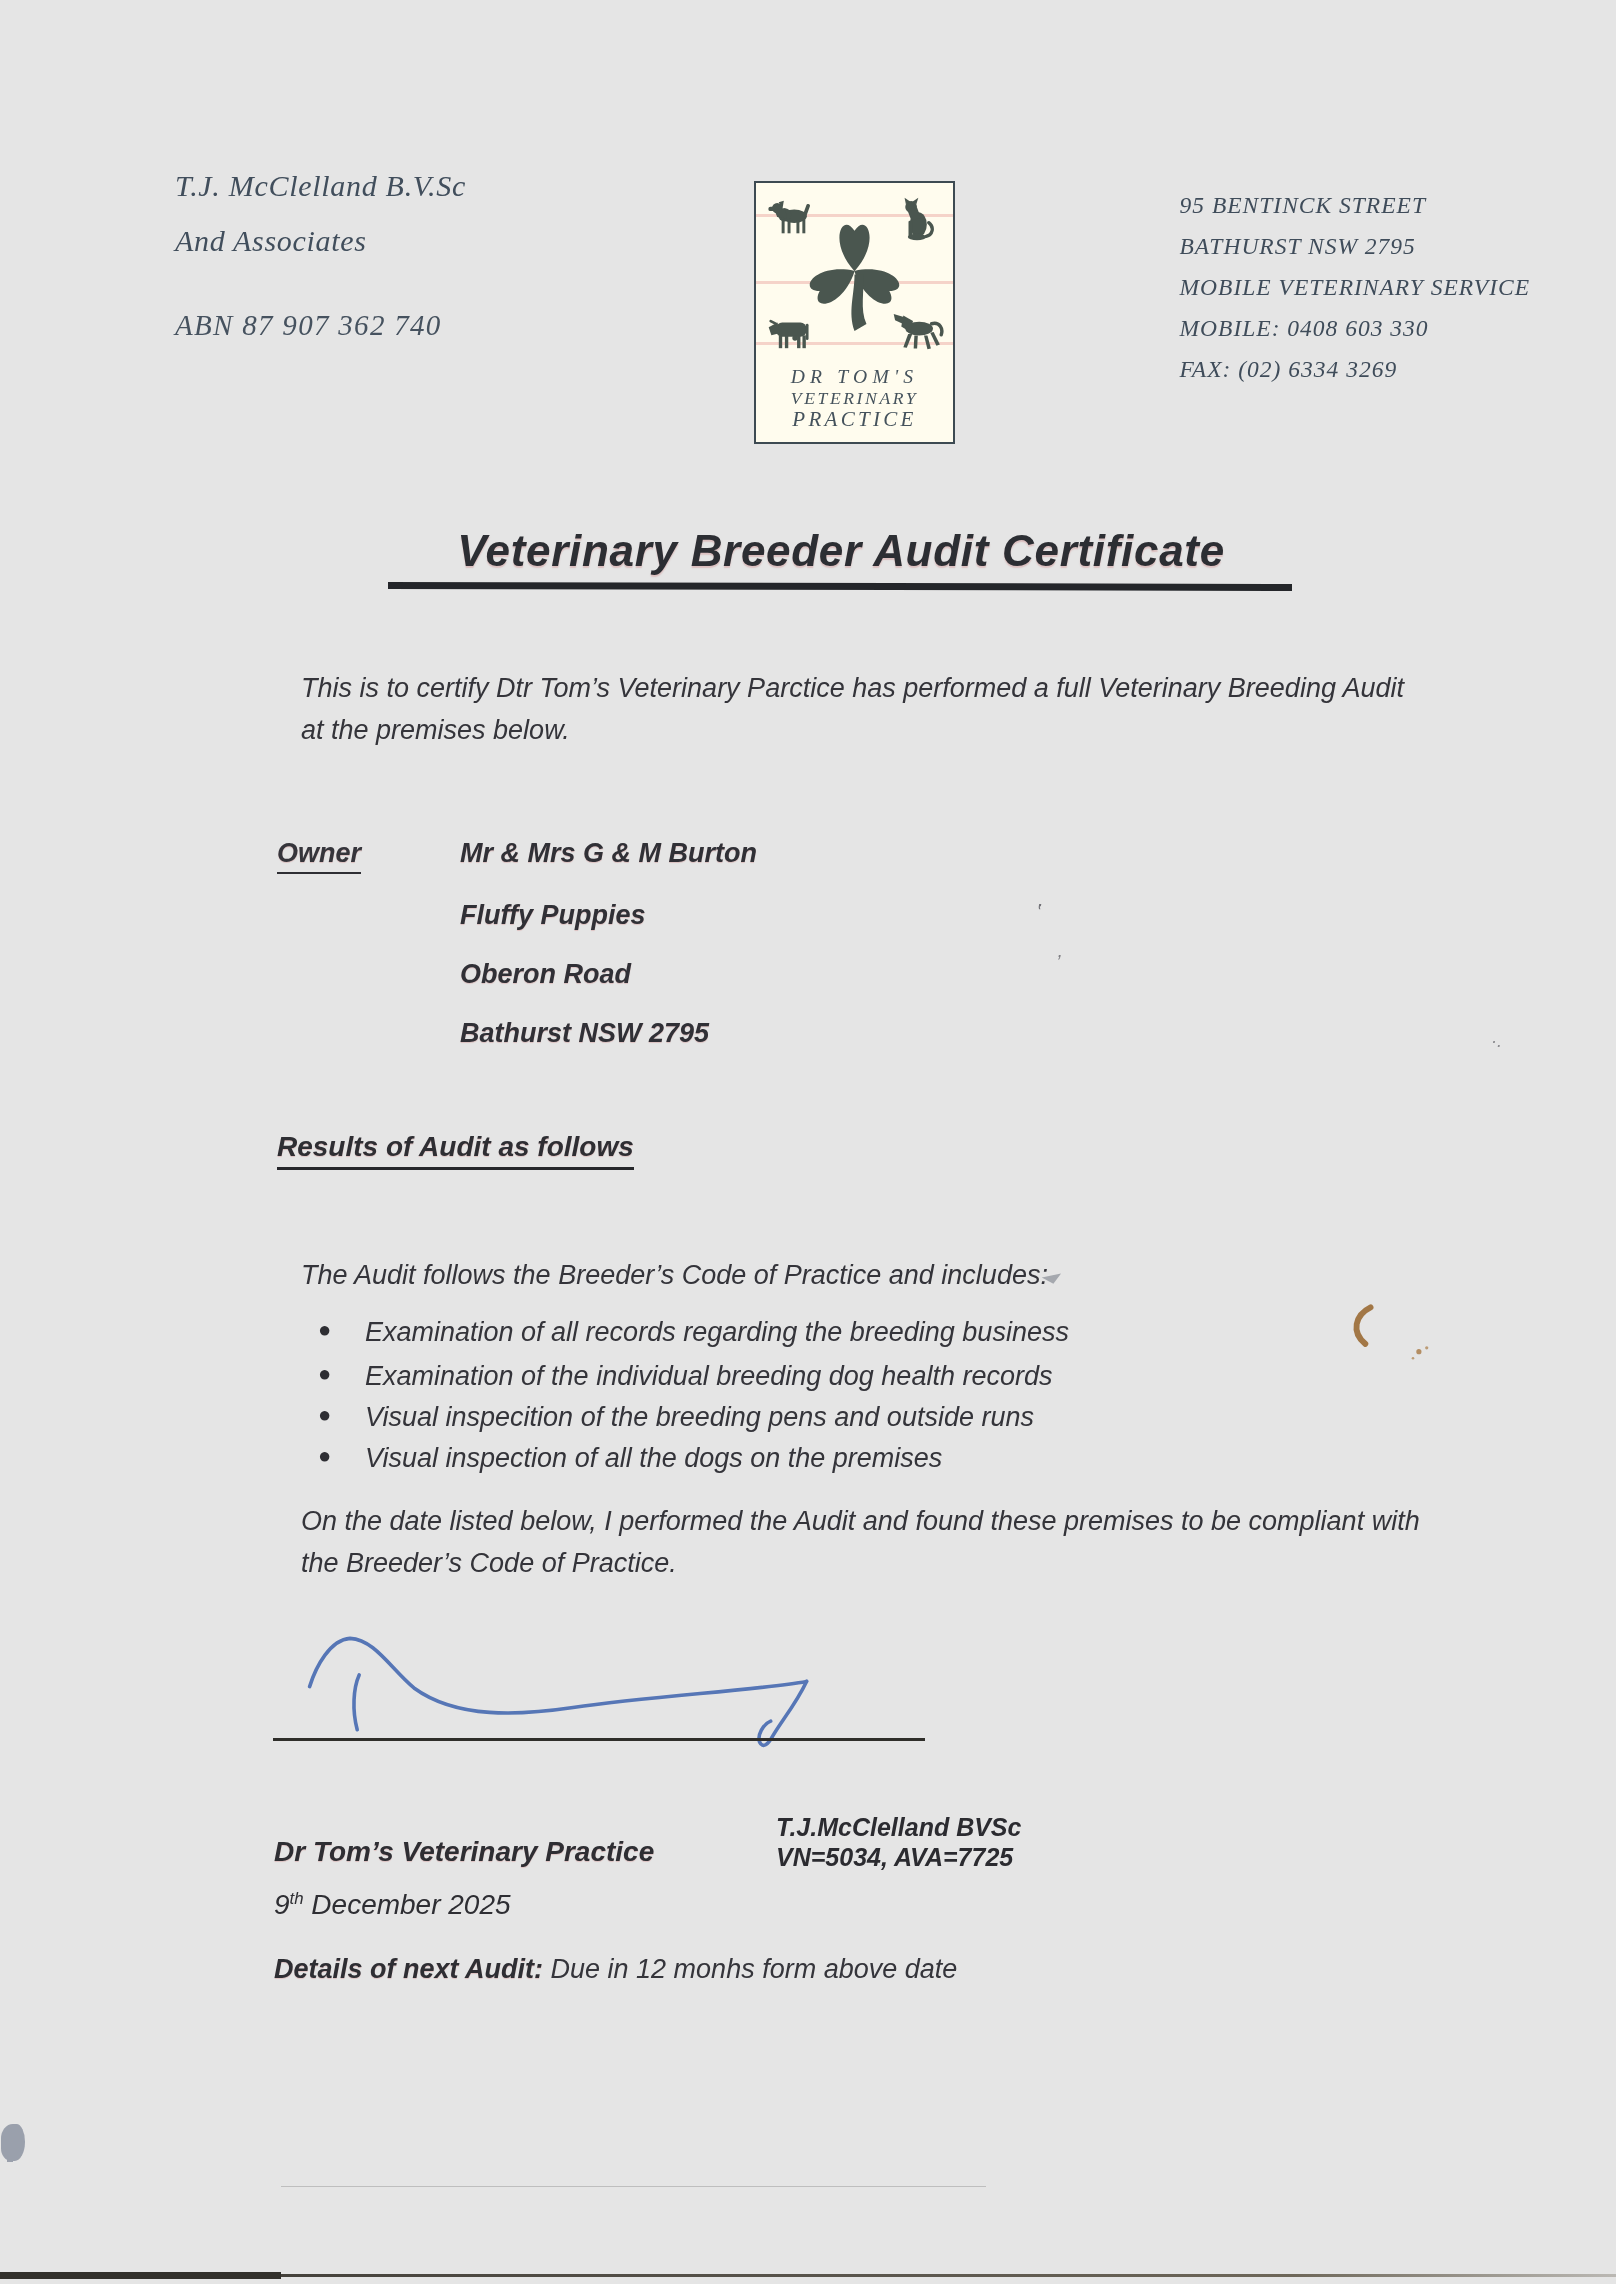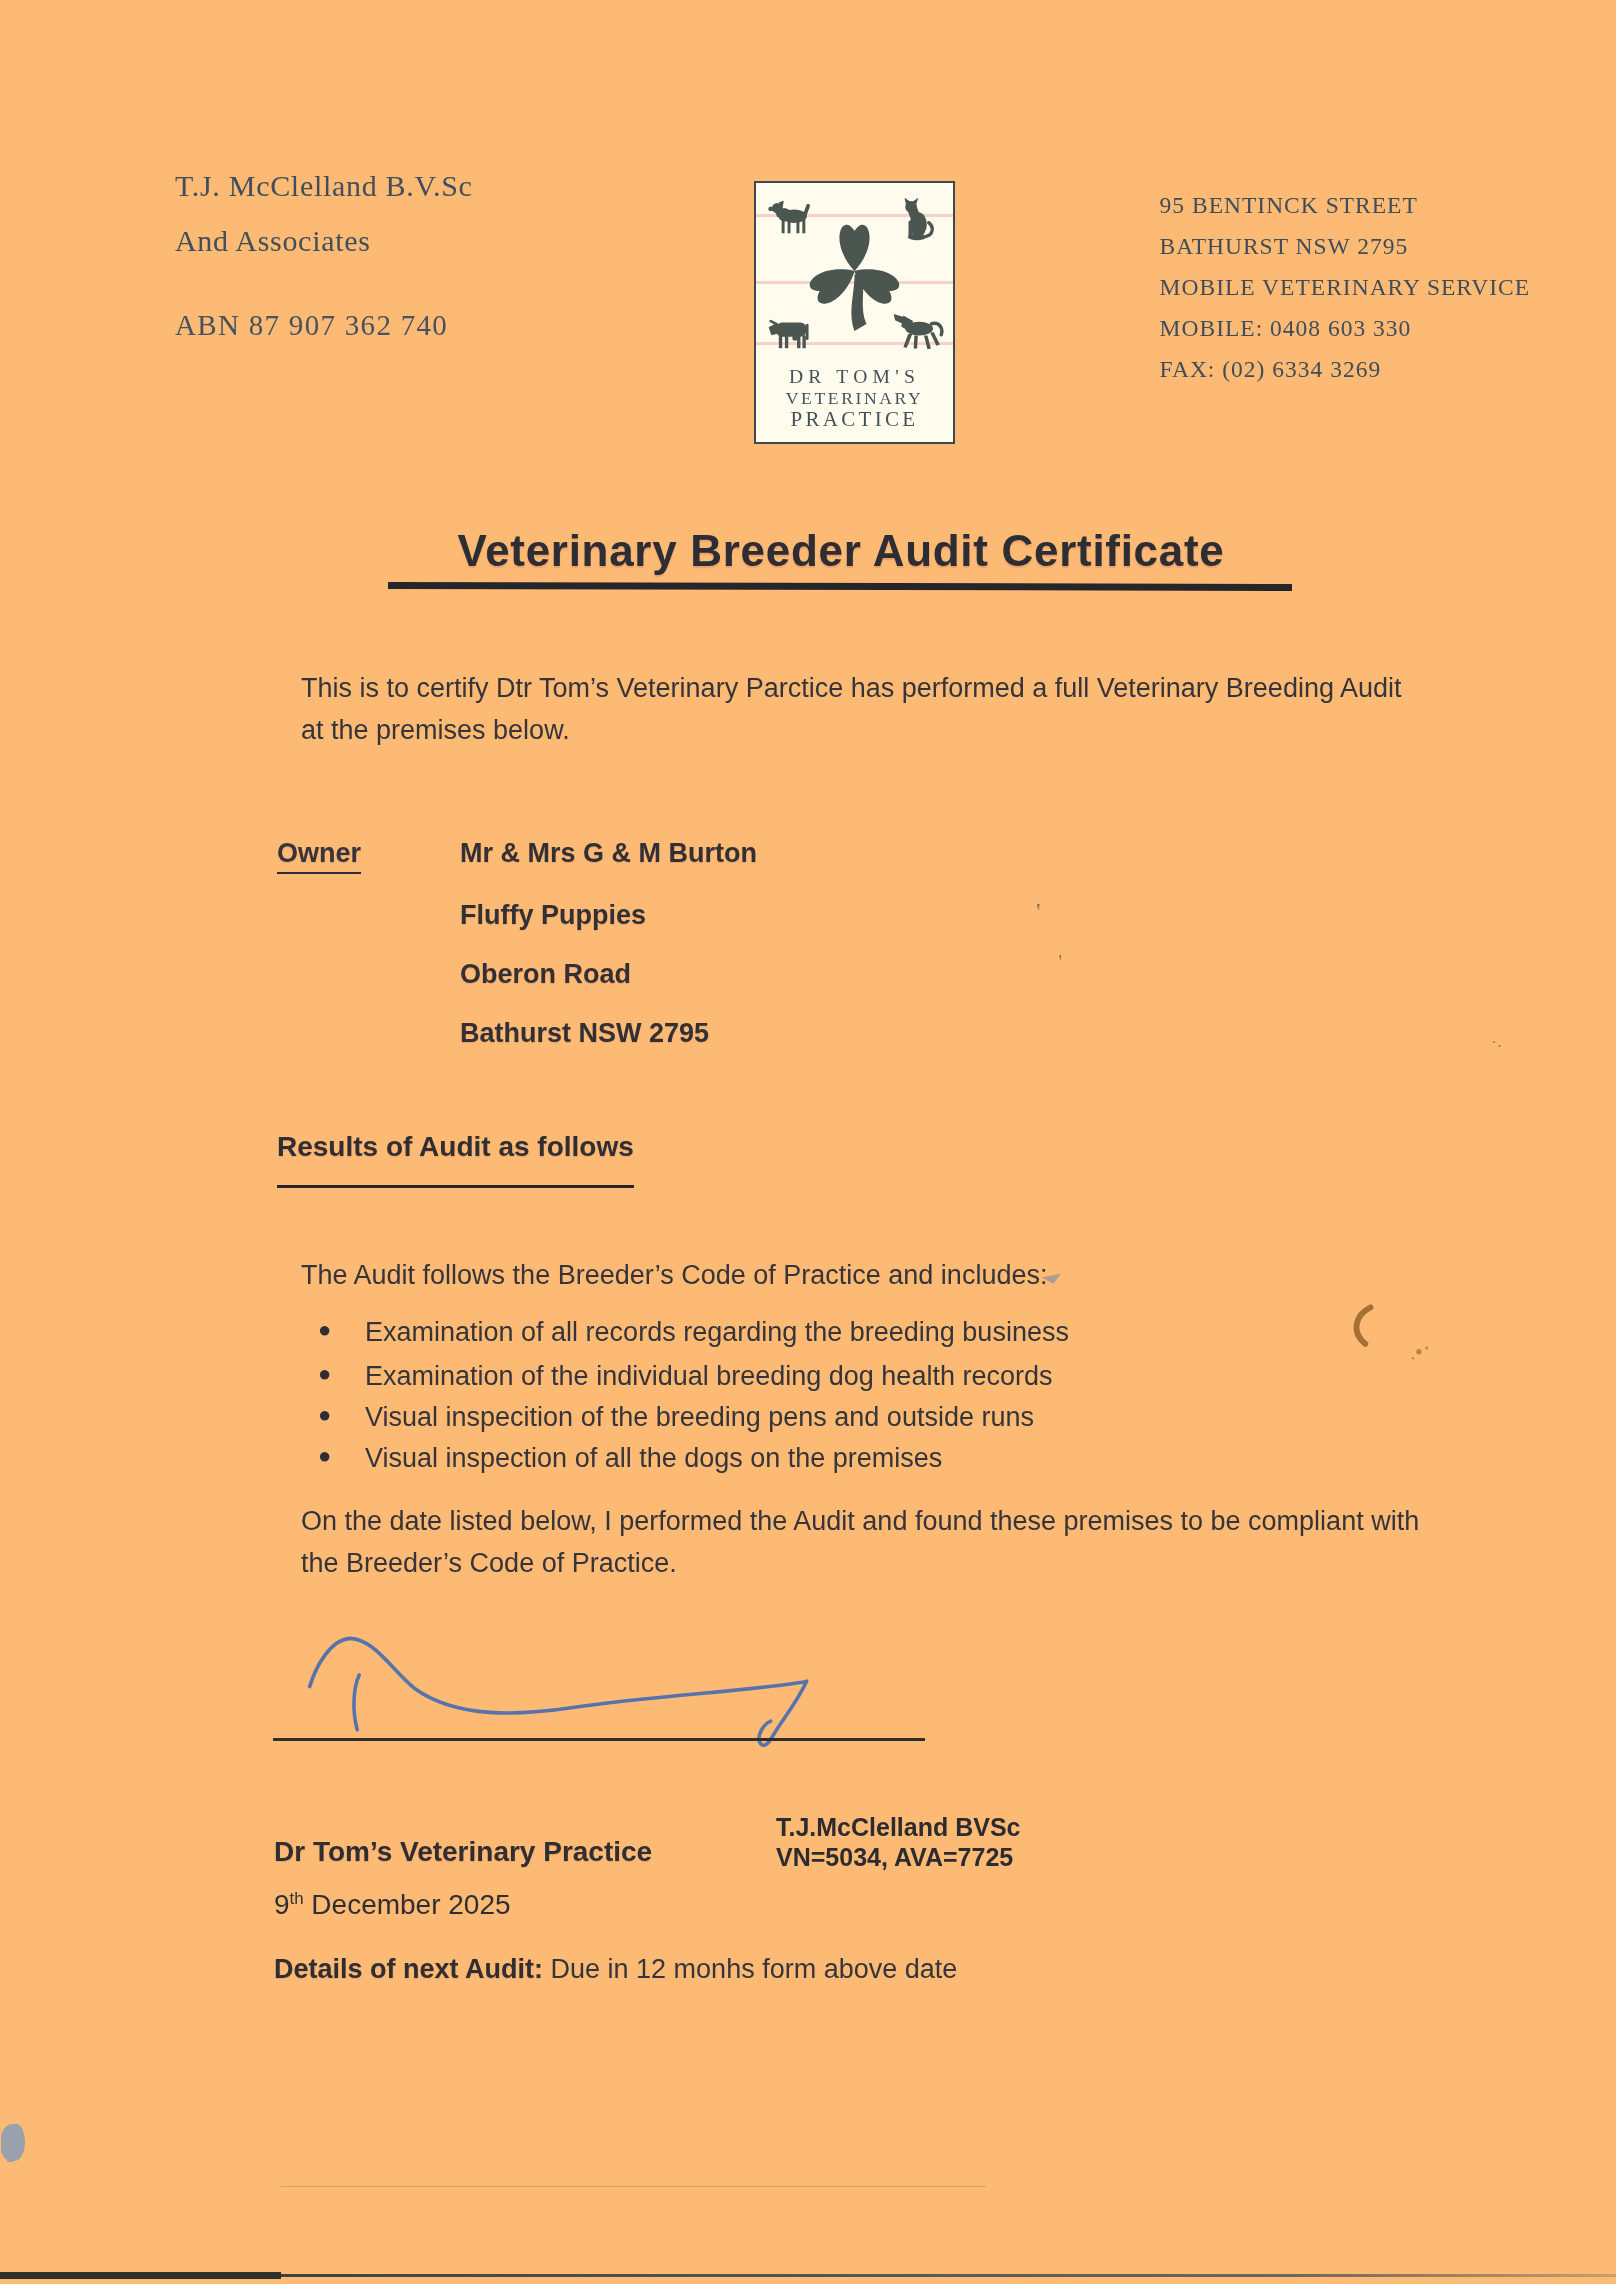--- a/index.html
+++ b/index.html
@@ -1,20 +1,21 @@
 <!DOCTYPE html>
 <html style="font-size:10.4px"><head>
 <meta charset="utf-8">
 <style>
   html,body{margin:0;padding:0;background:#8a8a8a;}
   .page{
     position:relative; width:1617px; height:2284px;
-    background:#fdba74; overflow:hidden;
+    background:#e5e5e5; overflow:hidden;
     font-family:"Liberation Sans", sans-serif;
     color:#35353b;
+    font-style:italic;
   }
   .abs{position:absolute;}
   .serif{font-family:"Liberation Serif", serif;}
   
   .lh-left{left:175px; top:158px; color:#414e5c; font-size:30px; line-height:55px; letter-spacing:0.7px;}
   .lh-abn{left:175px; top:309px; color:#46525f; font-size:29px; letter-spacing:1.3px;}
   .lh-right{right:87px; top:185px; color:#3f4c5a; font-size:23.5px; line-height:41px; letter-spacing:1px;}
   
   .logo-box{left:754px; top:181px; width:197px; height:259px; border:2.6px solid #3d4a52; background:#fffcee;}
   .logo-box .streak{position:absolute; left:0; width:100%; height:3.3px; background:rgba(224,128,128,.33);}
@@ -22,21 +23,21 @@
   
   .title{left:365px; top:526px; width:952px; text-align:center; font-size:44px; font-weight:bold; color:#2c2e33;
          text-shadow:0 2px 1.3px rgba(193,80,80,.25); letter-spacing:0.7px;}
   .title-rule{left:388px; top:583px; width:904px; height:7.2px; background:#24262a; transform:rotate(.12deg);}
   
   .body-par{font-size:27px; line-height:42px; color:#34343a;margin-left:24px;}
   .b{font-weight:bold; color:#2e2e33;}
   .stamp{text-shadow:0 1.3px 0.7px rgba(190,70,70,.22);}
   .owner-label{left:277px; top:838px; font-size:27px; font-weight:bold; border-bottom:2.6px solid #2e2e33; padding-bottom:2.6px;}
   .owner-line{left:460px; font-size:27px; font-weight:bold; color:#303036;}
-  .results-h{left:277px; top:1131px; font-size:28px; font-weight:bold; color:#2e2e33; border-bottom:3.3px solid #26272b; padding-bottom:22px;}
+  .results-h{left:277px; top:1131px; font-size:28px; font-weight:bold; color:#2e2e33; border-bottom:3.3px solid #26272b; padding-bottom:4px;}
   .bullet-row{left:318px; width:979px; font-size:27px; color:#34343a; display:flex;}
   .bullet-dot{width:47px; font-size:22px; color:#2e2e33;}
   
   .sig-line{left:273px; top:1738px; width:652px; height:3.3px; background:#2f2e2a;}
   .faint-line{left:281px; top:2186px; width:705px; height:1.3px; background:rgba(90,90,90,.28);}
   .sig-block-r{left:776px; top:1812px; font-size:25px; font-weight:bold; line-height:30px; color:#2b2b30;}
   
   .blob{left:1.3px; top:2124px; width:23.5px; height:37px; background:#9aa0ac; border-radius:58% 42% 50% 50%/45% 55% 60% 40%;}
   .blob:after{content:""; position:absolute; left:5.9px; top:26px; width:5.9px; height:11.7px; background:#9aa0ac;}
   .bottom-line{left:0; top:2274px; width:1617px; height:3.3px;

